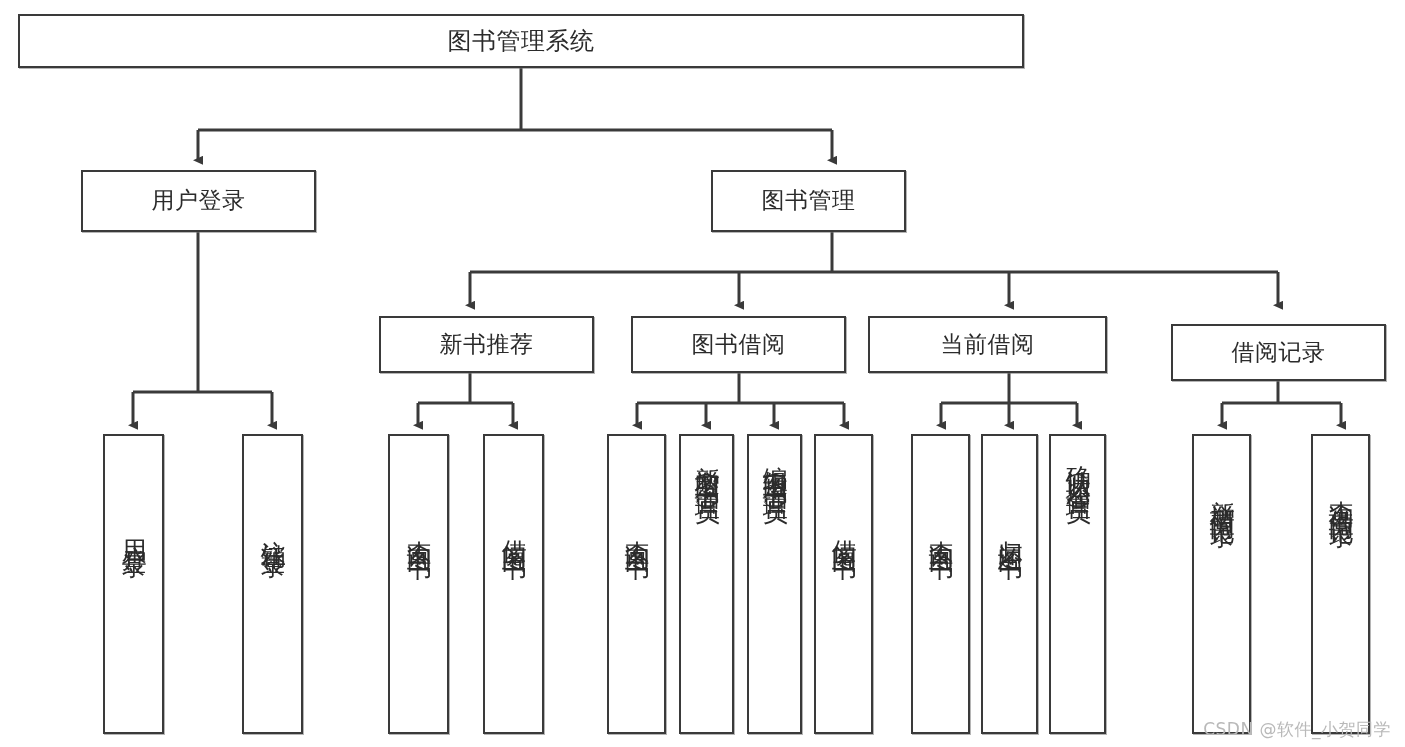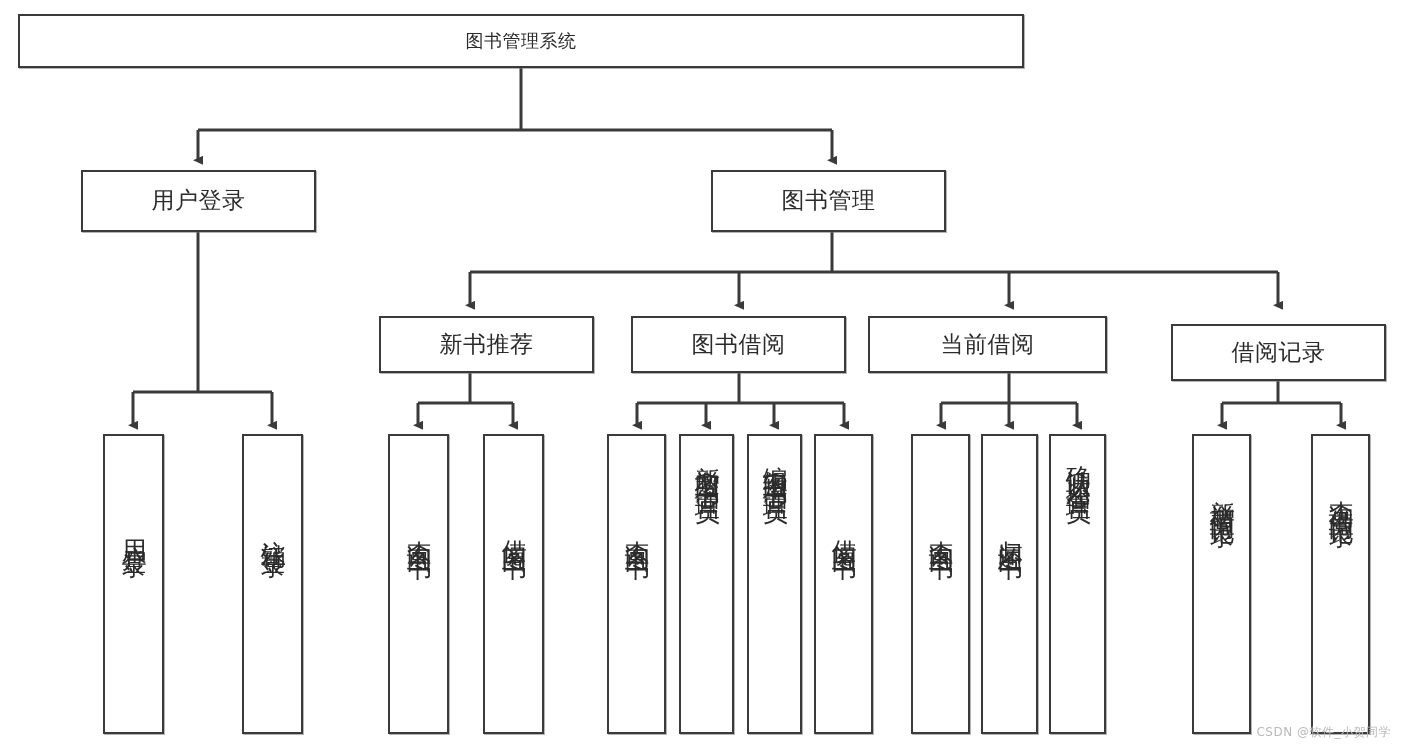--- a/index.html
+++ b/index.html
@@ -41,41 +41,41 @@
     display: block;
     text-align: center;
     line-height: 1.28;
     letter-spacing: 0.5px;
   }
   .node.horiz .label {
     writing-mode: horizontal-tb;
     font-size: 23px;
   }
   .node.root .label {
-    font-size: 18px;
+    font-size: 24px;
     text-align: center;
   }
   .node.vert {
     align-items: flex-start;
     justify-content: center;
     padding-top: 6px;
   }
   .node.vert .label {
     writing-mode: vertical-rl;
     text-orientation: upright;
     font-size: 25px;
     line-height: 1.05;
     letter-spacing: 5px;
     white-space: nowrap;
   }
   .watermark {
     position: absolute;
     right: 14px;
     bottom: 6px;
-    font-size: 12px;
+    font-size: 17px;
     color: #b9b9b9;
     letter-spacing: 0.5px;
     white-space: nowrap;
     font-family: "DejaVu Sans", "Liberation Sans", sans-serif;
   }
 </style>
 </head>
 <body>
 
 <div id="canvas">
@@ -131,21 +131,21 @@
   </svg>
 
   <div class="node horiz root" style="left:18px; top:14px; width:1006px; height:54px;">
     <span class="label">图书管理系统</span>
   </div>
 
   <div class="node horiz" style="left:81px; top:170px; width:235px; height:62px;">
     <span class="label">用户登录</span>
   </div>
 
-  <div class="node horiz" style="left:711px; top:170px; width:235px; height:62px;">
+  <div class="node horiz" style="left:711px; top:170px; width:195px; height:62px;">
     <span class="label">图书管理</span>
   </div>
 
   <div class="node horiz" style="left:379px; top:316px; width:215px; height:57px;">
     <span class="label">新书推荐</span>
   </div>
 
   <div class="node horiz" style="left:631px; top:316px; width:215px; height:57px;">
     <span class="label">图书借阅</span>
   </div>

